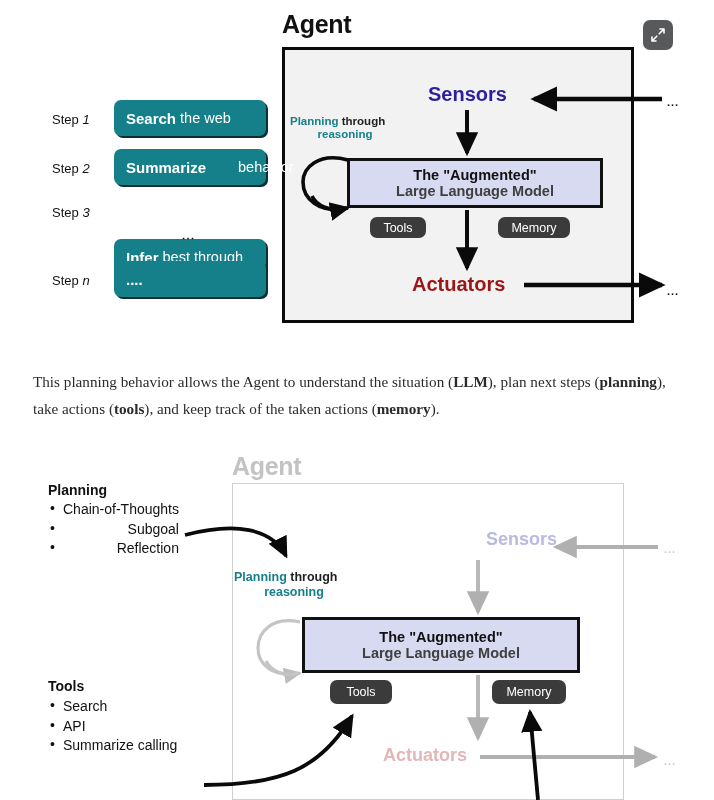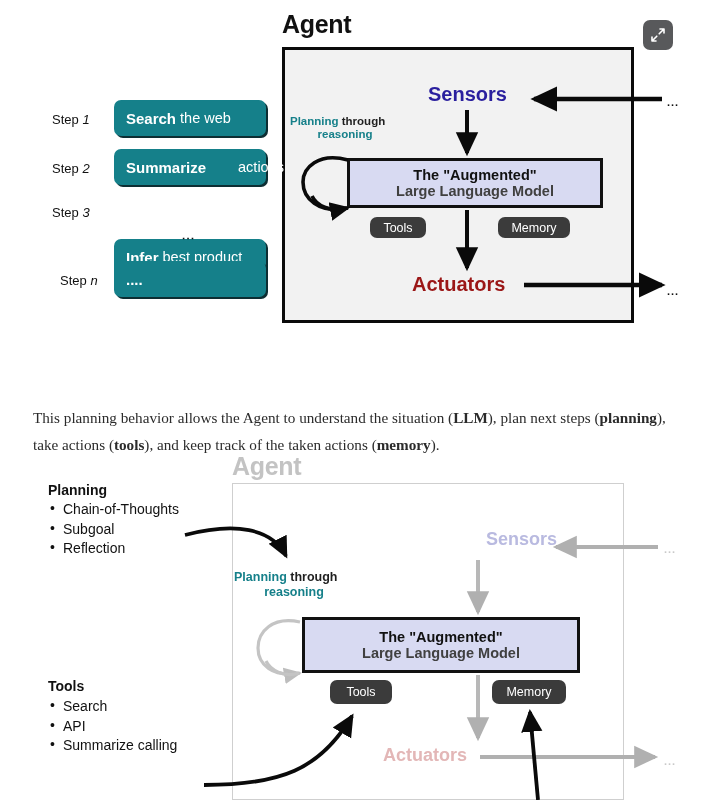--- a/index.html
+++ b/index.html
@@ -86,21 +86,21 @@
   .plan-lbl .t { color: #16808a; }
   .plan-lbl .d { color: #1f1f1f; }
 
   .dots-sm { font-size: 11px; color: #111; letter-spacing: 1px; font-weight: bold; }
   .dots-sm.faded { color: #c9c9c9; }
 
   
   .para {
     left: 33px; top: 368px; width: 650px;
     font-family: "Liberation Serif", serif;
-    font-size: 15.2px; line-height: 27px; color: #2b2b2b; margin-top: 36px;
+    font-size: 15.2px; line-height: 27px; color: #2b2b2b;
   }
   .para b { font-weight: bold; }
 
   
   .list-head { font-size: 14px; font-weight: bold; color: #111; }
   .list-ul { list-style: none; font-size: 14px; color: #111; line-height: 19.5px; }
   .list-ul li { position: relative; padding-left: 15px; white-space: nowrap; }
   .list-ul li::before {
     content: "•"; position: absolute; left: 2px; top: -1px; font-size: 14px;
   }
@@ -132,35 +132,35 @@
     <b>Search</b>
       <span>the web</span>
   </div>
 
   <div class="abs step-label" style="left:52px; top:161px;">
     <span>Step</span>
     <i>2</i>
   </div>
   <div class="abs step-box" style="left:114px; top:149px;gap:28px;">
     <b>Summarize</b>
-      <span>actions</span>
+      <span>behavior</span>
   </div>
 
   <div class="abs step-label" style="left:52px; top:205px;">
     <span>Step</span>
     <i>3</i>
   </div>
   <div class="abs step-box" style="left:114px; top:193px;margin-top:46px;">
     <b>Infer</b>
-      <span>best product</span>
+      <span>best through</span>
   </div>
 
   <div class="abs step-dots">⋮</div>
 
-  <div class="abs step-label" style="left:60px; top:273px;">
+  <div class="abs step-label" style="left:52px; top:273px;">
     <span>Step</span>
     <i>n</i>
   </div>
   <div class="abs step-box" style="left:114px; top:261px;">
     <b>....</b>
       <span></span>
   </div>
 
   <div class="abs sensors-top">Sensors</div>
   <div class="abs actuators-top">Actuators</div>
@@ -182,21 +182,21 @@
   <div class="abs dots-sm" style="left:667px; top:285px;">...</div>
 
   <div class="abs para">
     <span>This planning behavior allows the Agent to understand the situation (</span><b>LLM</b><span>), plan next steps (</span><b>planning</b><span>), take actions (</span><b>tools</b><span>), and keep track of the taken actions (</span><b>memory</b><span>).</span>
   </div>
 
   <div class="abs agent-frame-bot"></div>
   <div class="abs agent-title-bot">Agent</div>
 
   <div class="abs list-head" style="left:48px; top:482px;">Planning</div>
-  <ul class="abs list-ul" style="left:48px; top:500px;">
+  <ul class="abs list-ul" style="left:48px; top:500px;text-align:right;">
     <li>Chain-of-Thoughts</li>
     <li>Subgoal</li>
     <li>Reflection</li>
   </ul>
 
   <div class="abs list-head" style="left:48px; top:678px;">Tools</div>
   <ul class="abs list-ul" style="left:48px; top:697px;">
     <li>Search</li>
     <li>API</li>
     <li>Summarize calling</li>

